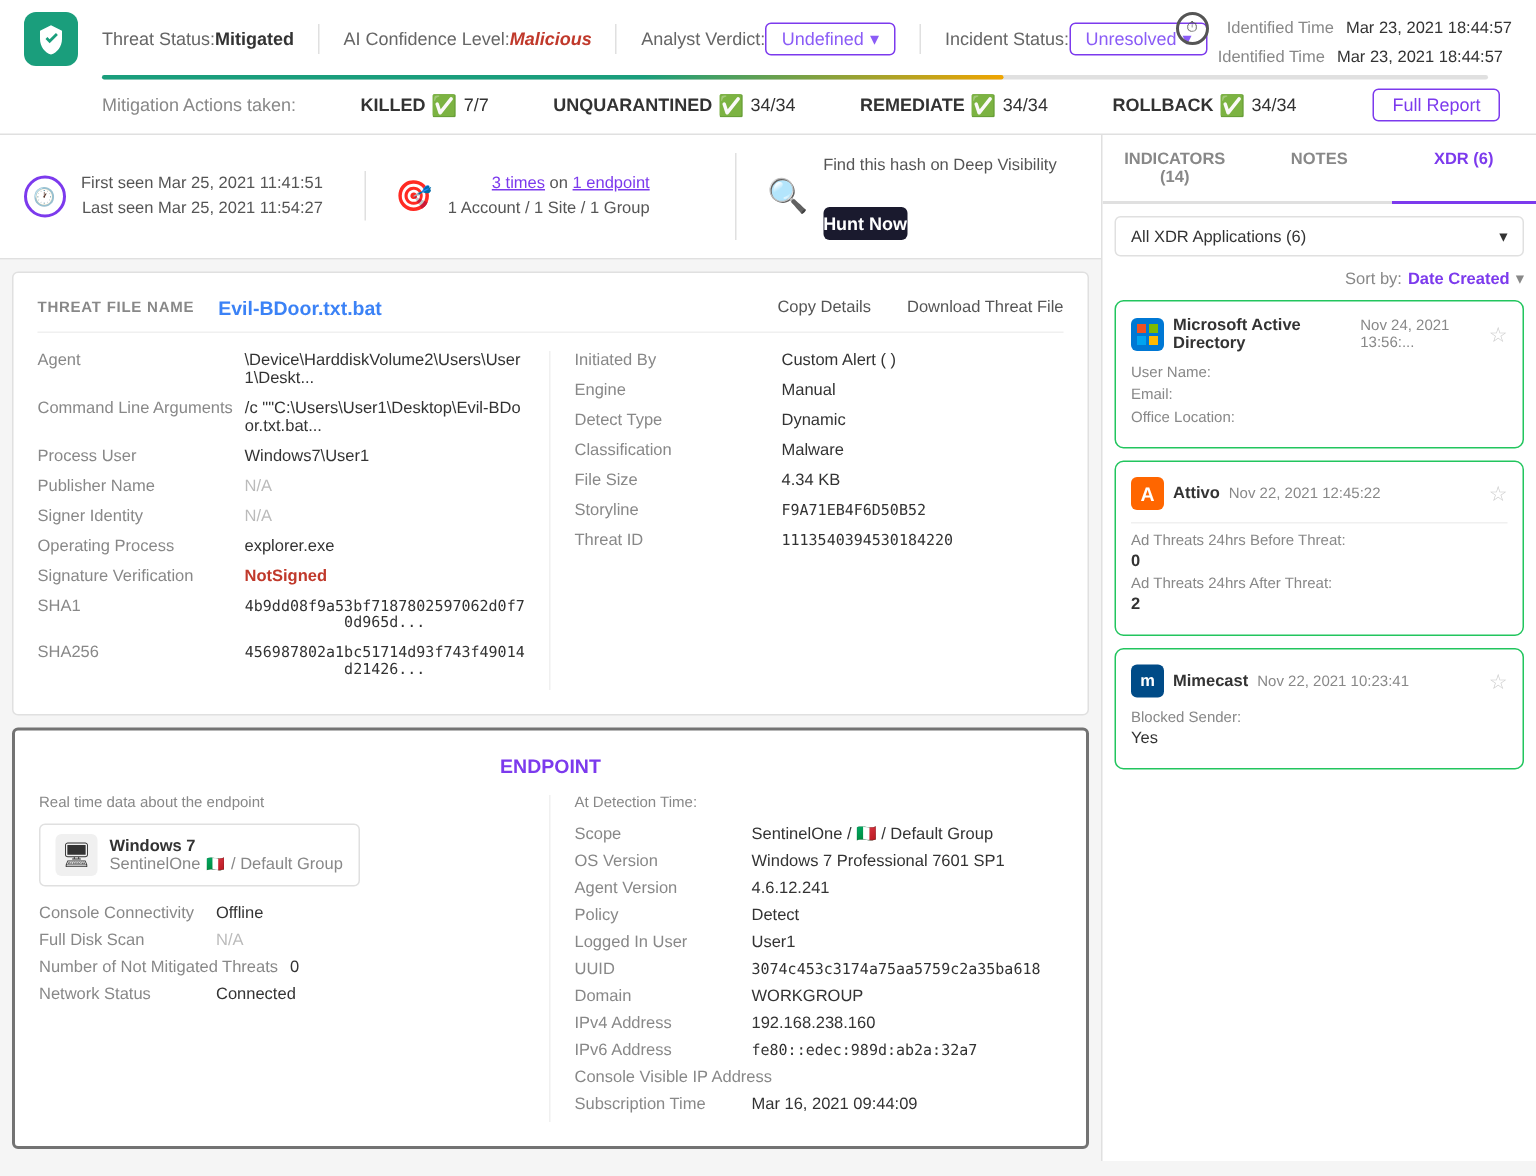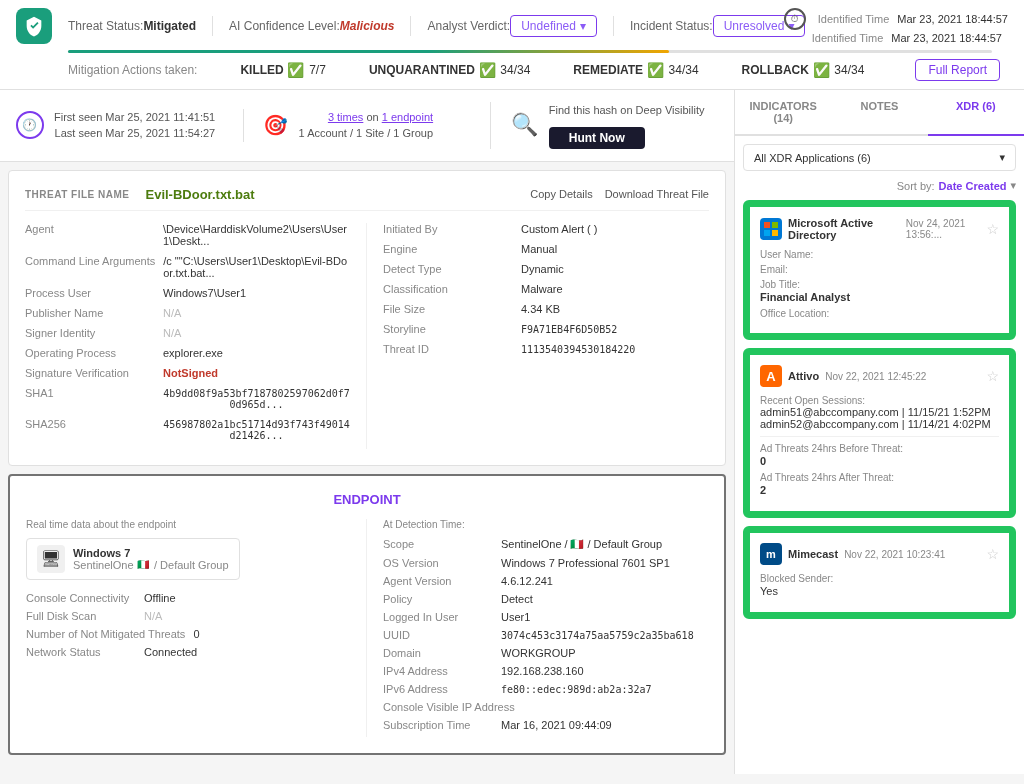--- a/index.html
+++ b/index.html
@@ -39,28 +39,28 @@
 
     
     .info-bar { background: #fff; border-bottom: 1px solid #e0e0e0; padding: 12px 16px; display: flex; align-items: center; gap: 0; }
     .info-section { display: flex; align-items: center; gap: 10px; flex: 1; }
     .info-section + .info-section { border-left: 1px solid #e0e0e0; padding-left: 20px; margin-left: 20px; }
     .clock-icon { width: 28px; height: 28px; border: 2px solid #7c3aed; border-radius: 50%; display: flex; align-items: center; justify-content: center; color: #7c3aed; font-size: 12px; flex-shrink: 0; }
     .target-icon { color: #7c3aed; font-size: 20px; }
     .search-icon-purple { color: #7c3aed; font-size: 22px; }
     .info-text { font-size: 11px; color: #555; line-height: 1.5; text-align: right; }
     .info-text a { color: #7c3aed; text-decoration: underline; }
-    .hunt-box { background: #1a1a2e; border-radius: 4px; padding: 4px 20px; color: #fff; font-size: 12px; font-weight: 600; cursor: pointer; margin-top: 8px; display: inline-block; }
+    .hunt-box { background: #1a1a2e; border-radius: 4px; padding: 4px 0; color: #fff; font-size: 12px; font-weight: 600; cursor: pointer; margin-top: 19px; display: inline-block; }
 
     
     .threat-section { background: #fff; margin: 8px; border: 1px solid #e0e0e0; border-radius: 4px; padding: 16px; }
     .section-header { display: flex; align-items: center; gap: 16px; margin-bottom: 12px; padding-bottom: 8px; border-bottom: 1px solid #f0f0f0; }
     .field-label { font-size: 10px; font-weight: 700; color: #888; text-transform: uppercase; letter-spacing: 0.5px; }
-    .filename { color: #4d7c0f; font-weight: 600; font-size: 13px; }
-    .action-links { margin-left: auto; display: flex; gap: 12px; align-items: flex-end; }
+    .filename { color: #3b82f6; font-weight: 600; font-size: 13px; }
+    .action-links { margin-left: auto; display: flex; gap: 24px; align-items: flex-end; }
     .action-link { color: #555; font-size: 11px; cursor: pointer; text-decoration: none; }
 
     .detail-grid { display: grid; grid-template-columns: 1fr 1fr; gap: 0; }
     .detail-left { border-right: 1px solid #f0f0f0; padding-right: 16px; }
     .detail-right { padding-left: 16px; }
     .detail-row { display: flex; margin-bottom: 8px; gap: 8px; align-items: baseline; }
     .detail-key { font-size: 11px; color: #888; min-width: 130px; flex-shrink: 0; }
     .detail-val { font-size: 11px; color: #333; word-break: break-all; }
     .detail-val.warning { color: #c0392b; font-weight: 600; }
     .detail-val.mono { font-family: monospace; font-size: 10px; text-align: center; }
@@ -87,21 +87,21 @@
 
     
     .right-tabs { display: flex; border-bottom: 2px solid #e0e0e0; }
     .right-tab { flex: 1; text-align: center; padding: 10px 4px; font-size: 11px; font-weight: 600; color: #888; cursor: pointer; border-bottom: 2px solid transparent; margin-bottom: -2px; }
     .right-tab.active { color: #7c3aed; border-bottom: 2px solid #7c3aed; }
 
     .filter-dropdown { margin: 8px; border: 1px solid #e0e0e0; border-radius: 4px; padding: 6px 10px; display: flex; align-items: center; justify-content: space-between; cursor: pointer; font-size: 11px; }
     .sort-row { display: flex; align-items: center; justify-content: flex-end; padding: 0 8px 8px; gap: 4px; font-size: 11px; color: #888; }
     .sort-val { color: #7c3aed; font-weight: 600; cursor: pointer; }
 
-    .xdr-card { margin: 0 8px 8px; border: 7px solid #22c55e; border-radius: 6px; padding: 10px; background: #fff; }
+    .xdr-card { margin: 0 8px 8px; border: 1px solid #22c55e; border-radius: 6px; padding: 10px; background: #fff; }
     .xdr-card-header { display: flex; align-items: center; justify-content: space-between; margin-bottom: 8px; }
     .xdr-app-info { display: flex; align-items: center; gap: 6px; }
     .xdr-app-icon { width: 22px; height: 22px; border-radius: 4px; display: flex; align-items: center; justify-content: center; font-size: 12px; font-weight: 700; color: #fff; flex-shrink: 0; }
     .xdr-app-icon.ms { background: #0078d4; }
     .xdr-app-icon.attivo { background: #ff6600; }
     .xdr-app-icon.mimecast { background: #004b87; }
     .xdr-app-name { font-size: 11px; font-weight: 700; color: #333; }
     .xdr-app-time { font-size: 10px; color: #888; }
     .star-icon { color: #ccc; cursor: pointer; font-size: 14px; }
     .xdr-field { margin-bottom: 4px; }
@@ -428,43 +428,34 @@
       </div>
       <div class="xdr-field">
         <span class="xdr-field-label">User Name:</span>
         <span class="xdr-field-value"></span>
       </div>
       <div class="xdr-field">
         <span class="xdr-field-label">Email:</span>
         <span class="xdr-field-value"></span>
       </div>
       <div class="xdr-field">
-        <span class="xdr-field-label">Job Title:</span>
-        <span class="xdr-field-value bold">Financial Analyst</span>
-      </div>
-      <div class="xdr-field">
         <span class="xdr-field-label">Office Location:</span>
         <span class="xdr-field-value"></span>
       </div>
     </div>
 
     <div class="xdr-card">
       <div class="xdr-card-header">
         <div class="xdr-app-info">
           <div class="xdr-app-icon attivo" style="font-size:13px; font-weight:700;">A</div>
           <span class="xdr-app-name">Attivo</span>
           <span class="xdr-app-time">Nov 22, 2021 12:45:22</span>
         </div>
         <span class="star-icon">☆</span>
       </div>
-      <div class="xdr-field">
-        <span class="xdr-field-label">Recent Open Sessions:</span>
-        <div class="xdr-field-value" style="white-space: pre-line; font-size:11px;">admin51@abccompany.com | 11/15/21 1:52PM
-admin52@abccompany.com | 11/14/21 4:02PM</div>
-      </div>
       <hr class="xdr-divider">
       <div class="xdr-field">
         <span class="xdr-field-label">Ad Threats 24hrs Before Threat:</span>
         <span class="xdr-field-value bold">0</span>
       </div>
       <div class="xdr-field">
         <span class="xdr-field-label">Ad Threats 24hrs After Threat:</span>
         <span class="xdr-field-value bold">2</span>
       </div>
     </div>

